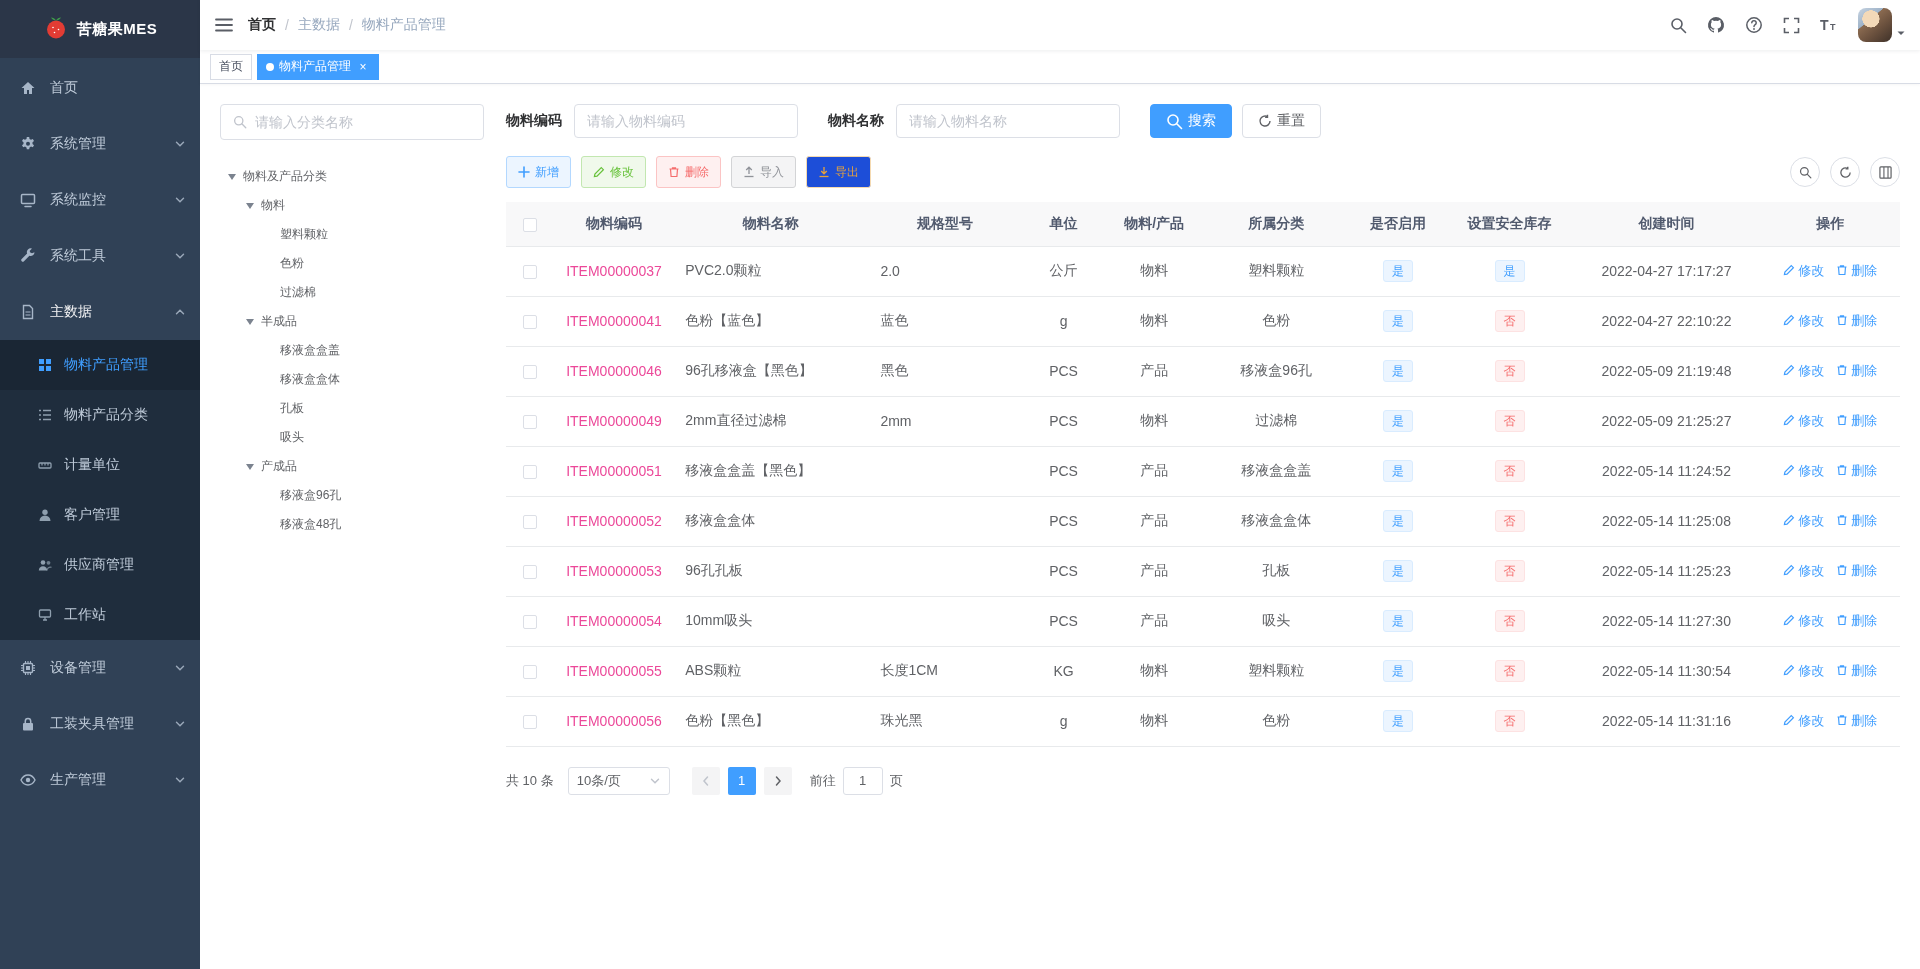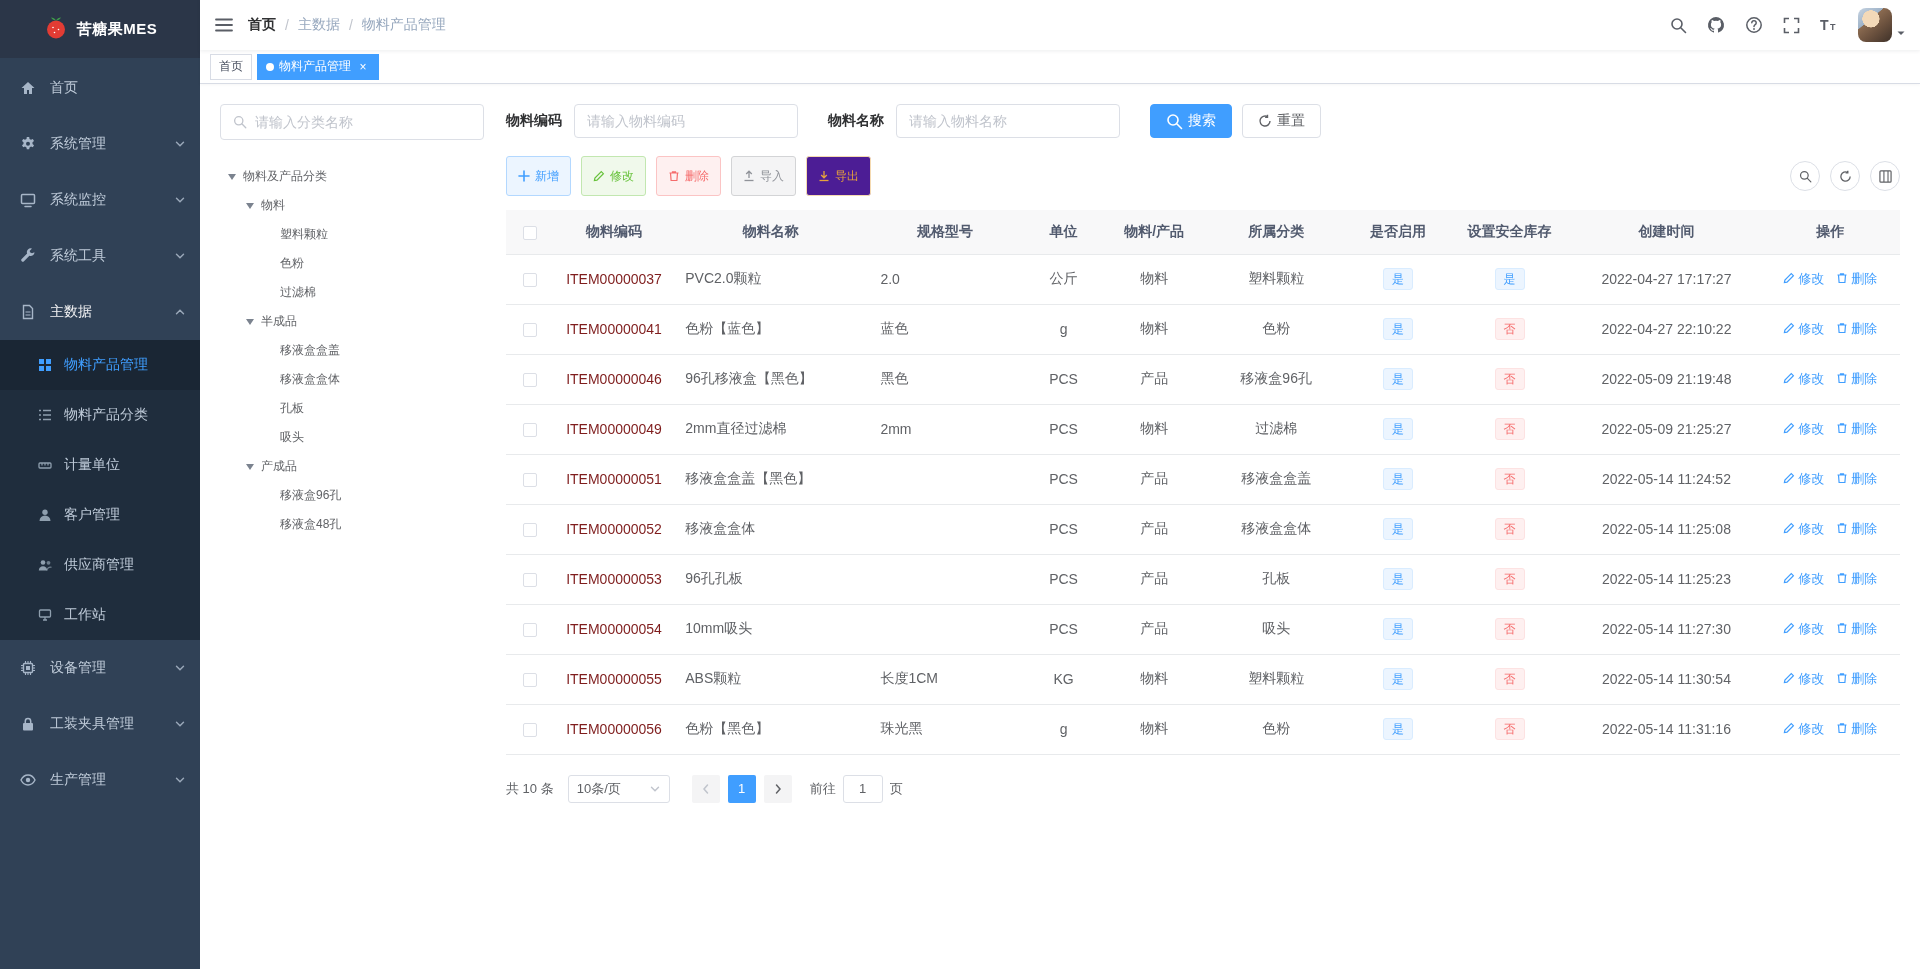--- a/index.html
+++ b/index.html
@@ -65,37 +65,37 @@
 .right-panel{flex:1;min-width:0;display:flex;flex-direction:column}
 .filter-bar{display:flex;align-items:center;margin-bottom:18px}
 .filter-label{font-weight:bold;font-size:14px;color:#303133;margin-right:12px}
 .filter-input{width:224px;height:34px;border:1px solid #dcdfe6;border-radius:4px;padding:0 12px;font-size:14px;color:#606266;outline:none;margin-right:30px;font-family:inherit}
 .filter-input::placeholder{color:#c0c4cc}
 .btn{display:inline-flex;align-items:center;gap:5px;height:34px;padding:0 15px;border-radius:4px;font-size:14px;cursor:pointer;font-family:inherit;border:1px solid transparent}
 .btn .bi,.tb-btn .bi{display:inline-flex}
 .btn-primary{background:#409eff;border-color:#409eff;color:#fff}
 .btn-default{background:#fff;border-color:#dcdfe6;color:#606266;margin-left:10px}
 .toolbar{display:flex;align-items:center;margin-bottom:14px}
-.tb-btn{display:inline-flex;align-items:center;gap:5px;height:40px;padding:0 11px;border-radius:3px;font-size:12px;cursor:pointer;border:1px solid;margin-right:10px;font-family:inherit}
+.tb-btn{display:inline-flex;align-items:center;gap:5px;height:32px;padding:0 11px;border-radius:3px;font-size:12px;cursor:pointer;border:1px solid;margin-right:10px;font-family:inherit}
 .tb-add{color:#409eff;background:#ecf5ff;border-color:#b3d8ff}
 .tb-edit{color:#67c23a;background:#f0f9eb;border-color:#c2e7b0}
 .tb-del{color:#f56c6c;background:#fef0f0;border-color:#fbc4c4}
 .tb-import{color:#909399;background:#f4f4f5;border-color:#d3d4d6}
-.tb-export{color:#e6a23c;background:#4c1d95;border-color:#f5dab1}
+.tb-export{color:#e6a23c;background:#1d4ed8;border-color:#f5dab1}
 .toolbar-right{margin-left:auto;display:inline-flex;gap:10px}
 .circle-btn{width:30px;height:30px;border:1px solid #dcdfe6;border-radius:50%;display:inline-flex;align-items:center;justify-content:center;color:#606266;cursor:pointer;background:#fff}
 .circle-btn svg{width:13px;height:13px}
 
 
 .table{width:100%;border-collapse:collapse;table-layout:fixed}
 .table th{background:#f8f8f9;color:#515a6e;font-weight:bold;font-size:14px;height:44px;padding:0 8px;border-bottom:1px solid #e8eaec;text-align:center;white-space:nowrap;overflow:hidden}
 .table td{height:50px;padding:0 8px;border-bottom:1px solid #e8eaec;font-size:14px;color:#606266;text-align:center;white-space:nowrap;overflow:hidden}
 .table td.al{text-align:left;padding-left:12px}
 .checkbox{display:inline-block;width:14px;height:14px;border:1px solid #dcdfe6;border-radius:2px;background:#fff;vertical-align:middle;cursor:pointer}
-.code-link{color:#7f1d1d;text-decoration:none;cursor:pointer}
+.code-link{color:#ec4899;text-decoration:none;cursor:pointer}
 .badge{display:inline-block;padding:3px 8px;font-size:12px;border-radius:3px;line-height:1.2}
 .badge-yes{color:#409eff;background:#ecf5ff;border:1px solid #d9ecff}
 .badge-no{color:#f56c6c;background:#fef0f0;border:1px solid #fde2e2}
 .link{display:inline-flex;align-items:center;gap:3px;color:#409eff;font-size:13px;cursor:pointer;text-decoration:none}
 .link + .link{margin-left:12px}
 .link svg{width:12px;height:12px}
 
 
 .pagination{display:flex;align-items:center;justify-content:flex-start;margin-top:20px;font-size:13px;color:#606266;gap:8px}
 .pg-total{margin-right:6px}

